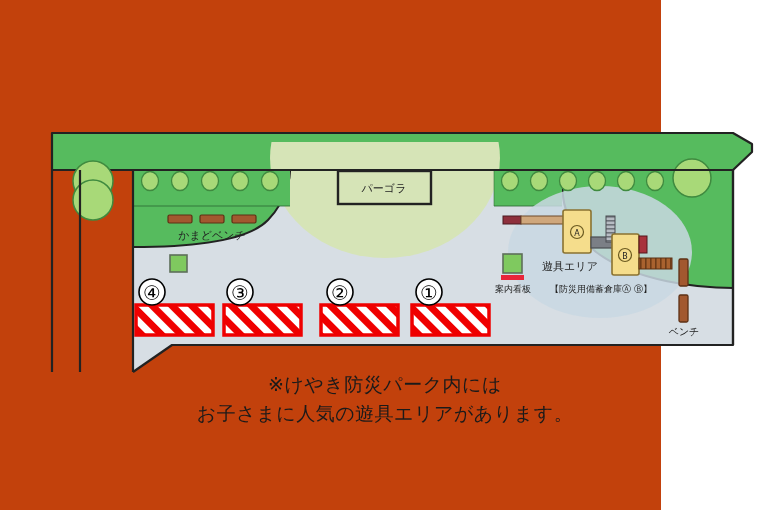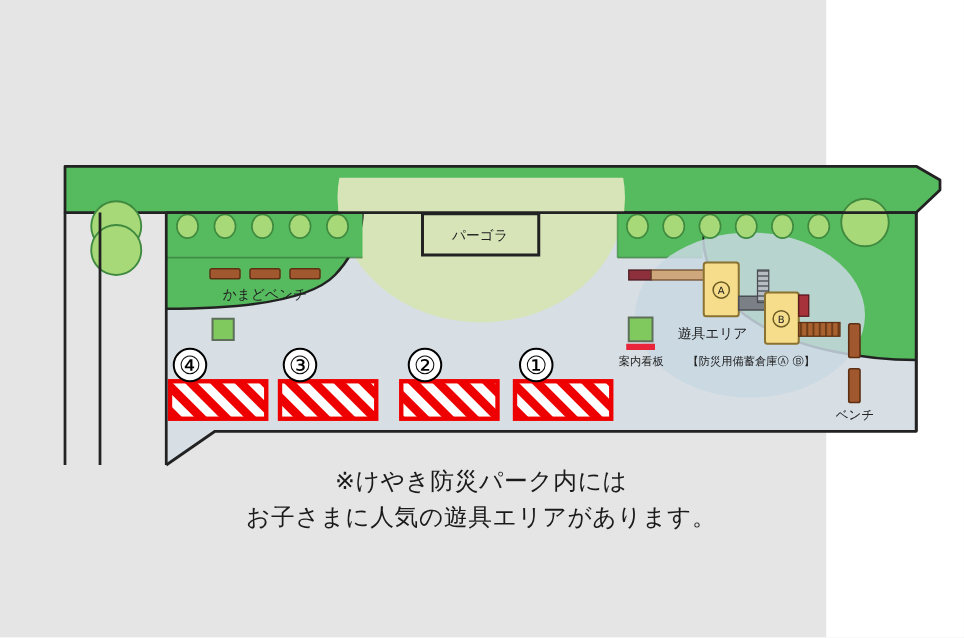--- a/index.html
+++ b/index.html
@@ -13,21 +13,21 @@
     overflow: hidden;
     font-family: "Liberation Sans", "DejaVu Sans", sans-serif;
     position: relative;
   }
   #stage {
     position: absolute;
     left: 0;
     top: 0;
     width: 661px;
     height: 510px;
-    background: #e5e5e5;
+    background: #c2410c;
   }
   svg.map {
     position: absolute;
     left: 0;
     top: 0;
     width: 771px;
     height: 510px;
     display: block;
   }
   .note-text {

